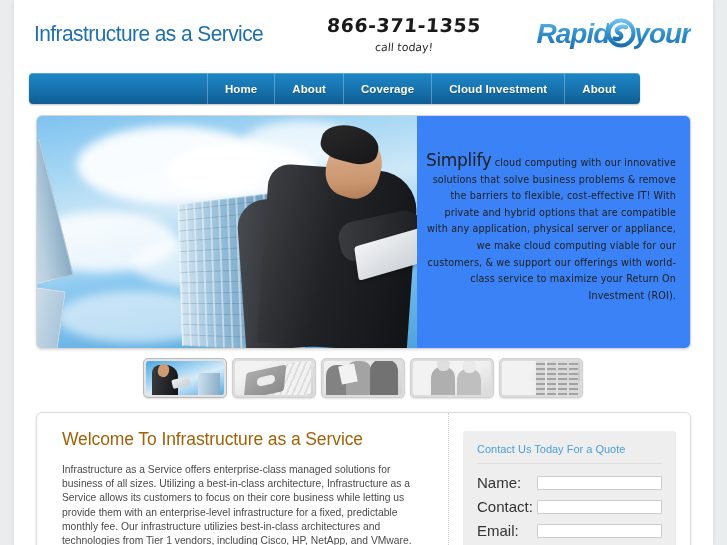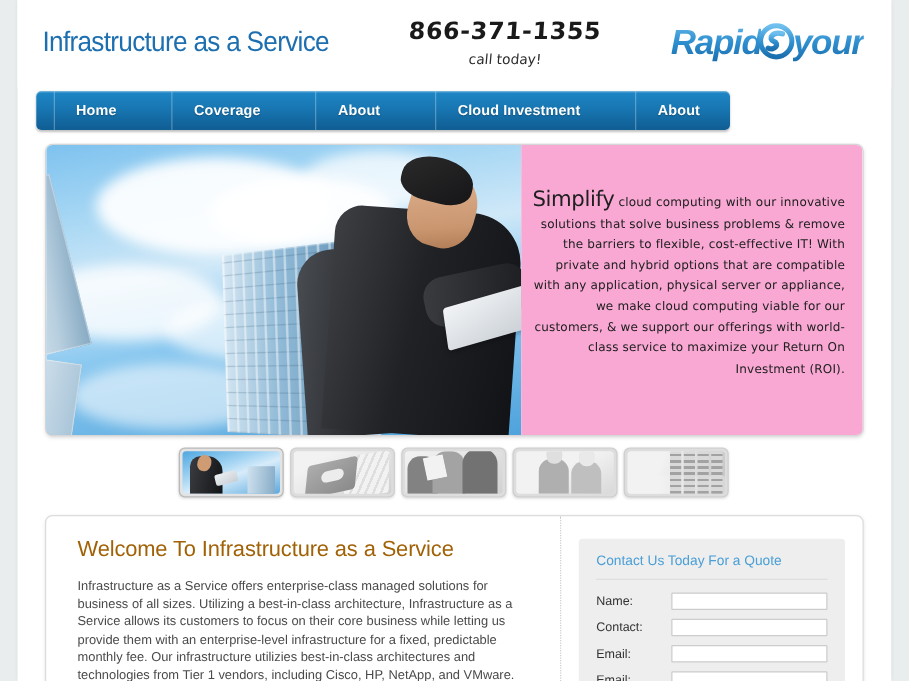--- a/index.html
+++ b/index.html
@@ -68,27 +68,26 @@
   }
   .logo-mark {
     position: relative;
     width: 30px; height: 30px; margin: 0 -2px 0 -3px;
     flex: 0 0 auto;
   }
   .logo-mark svg { display:block; }
 
   
   .nav {
-    position: absolute; left: 29px; top: 73px; width: 555px; height: 31px;
+    position: absolute; left: 29px; top: 73px; width: 611px; height: 31px;
     background: linear-gradient(180deg,#1e87c6 0%, #1876b2 45%, #0f5d93 100%);
     border-radius: 4px;
     box-shadow: 0 1px 2px rgba(0,0,0,0.25), inset 0 1px 0 rgba(255,255,255,0.25);
     display: flex; justify-content: flex-end; align-items: stretch;
     overflow: hidden;
-    gap: 27px;
   }
   .nav-item {
     display: flex; align-items: center; justify-content: center;
     padding: 0 17px;
     color: #ffffff; font-size: 11.5px; font-weight: 700;
     letter-spacing: 0.1px;
     border-left: 1px solid rgba(255,255,255,0.28);
     cursor: pointer; white-space: nowrap;
     text-shadow: 0 1px 1px rgba(0,0,0,0.28);
   }
@@ -189,21 +188,21 @@
   }
   .laptop {
     position:absolute; right: -10px; bottom: 78px; width: 78px; height: 34px;
     background: linear-gradient(160deg,#f2f4f6 0%, #c8ced4 100%);
     border-radius: 3px;
     transform: rotate(-16deg) skewX(-8deg);
     box-shadow: 0 2px 4px rgba(0,0,0,0.25);
   }
   .hero-text {
     flex: 1 1 auto; position: relative;
-    background: #f9a8d4;
+    background: #3b82f6;
     padding: 36px 14px 0 6px;
   }
   .hero-text p {
     font-family: "DejaVu Sans", sans-serif;
     font-size: 9.6px;
     line-height: 16.6px;
     color: #202020;
     text-align: right;
     letter-spacing: 0.15px;
   }
@@ -309,21 +308,21 @@
   .quote-title {
     font-size: 11px; color: #4a9fd6; font-weight: 400;
     padding-bottom: 8px; border-bottom: 1px solid #dedede;
     margin-bottom: 10px;
   }
   .field-row {
     display: flex; align-items: center; margin-bottom: 7px;
   }
   .field-label {
     width: 60px; flex: 0 0 60px;
-    font-size: 10px; color: #333333;
+    font-size: 15px; color: #333333;
   }
   .field-input {
     flex: 1 1 auto; height: 14px;
     background: #ffffff;
     border: 1px solid #cccccc;
     border-radius: 1px;
     font-size: 9px; padding: 0 3px;
     font-family: "Liberation Sans", sans-serif;
     color: #333;
   }
@@ -356,22 +355,22 @@
           <circle cx="15" cy="15" r="12.5" fill="none" stroke="url(#lg)" stroke-width="4"></circle>
           <path d="M20 9 C12 7, 8 13, 13 15 C18 17, 14 23, 8.5 20.5" fill="none" stroke="url(#lg)" stroke-width="4.2" stroke-linecap="round"></path>
         </svg>
       </span>
       <span class="logo-txt">your</span>
     </div>
   </div>
 
   <nav class="nav">
     <div class="nav-item">Home</div>
+    <div class="nav-item">About</div>
     <div class="nav-item">Coverage</div>
-    <div class="nav-item">About</div>
     <div class="nav-item">Cloud Investment</div>
     <div class="nav-item">About</div>
   </nav>
 
   <div class="hero">
     <div class="hero-img">
       <div class="cloud c1"></div>
         <div class="cloud c2"></div>
         <div class="cloud c3"></div>
       <div class="cloud c4"></div>

